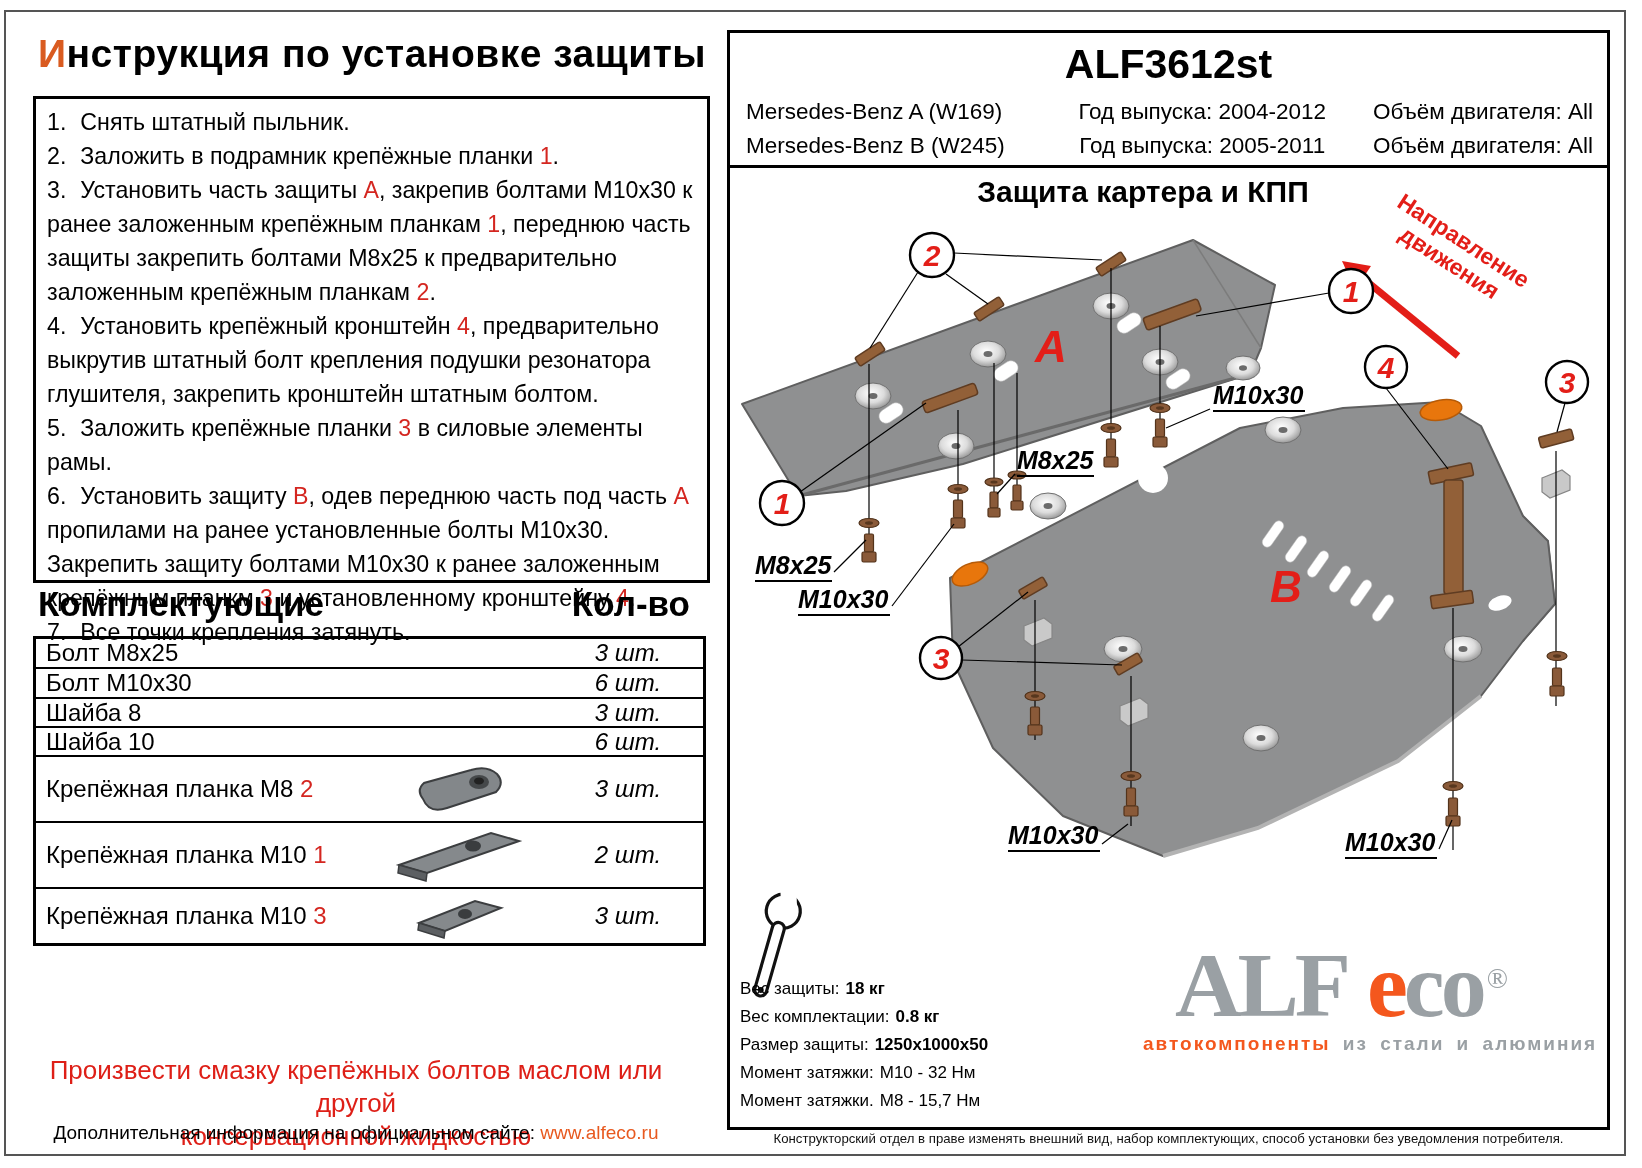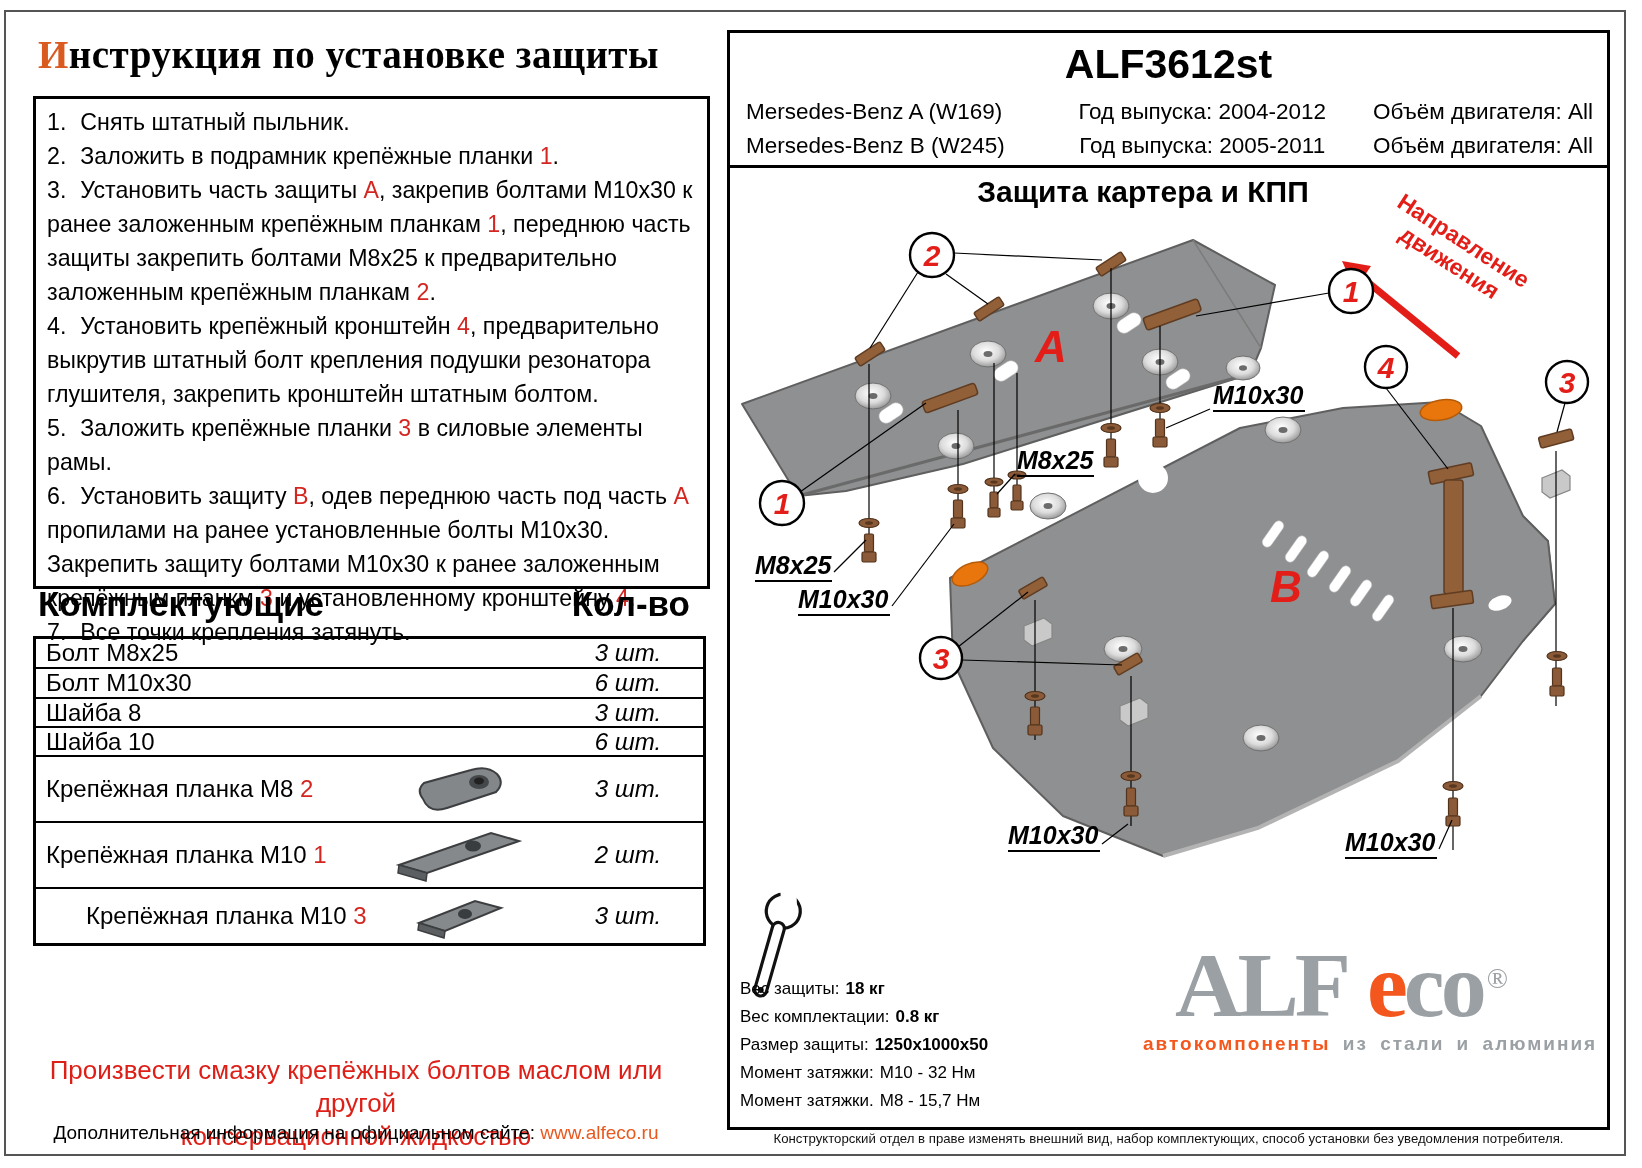--- a/index.html
+++ b/index.html
@@ -1,35 +1,35 @@
 <!DOCTYPE html>
 <html><head>
 <meta charset="utf-8">
 <style>
   html,body{margin:0;padding:0;background:#fff;}
   body{width:1642px;height:1168px;position:relative;font-family:"Liberation Sans",sans-serif;color:#000;overflow:hidden;}
   .frame{position:absolute;left:4px;top:10px;width:1618px;height:1142px;border:2px solid #555;}
   .abs{position:absolute;}
   
-  .page-title{left:38px;top:32px;font-size:39px;font-weight:bold;letter-spacing:0.5px;font-family:Liberation Serif, serif;}
+  .page-title{left:38px;top:32px;font-size:39px;font-weight:bold;letter-spacing:0.5px;}
   .page-title .accent{color:#d95b20;}
-  .instr-box{left:33px;top:96px;width:649px;height:465px;border:3px solid #000;padding:6px 11px 16px 11px;
+  .instr-box{left:33px;top:96px;width:649px;height:465px;border:3px solid #000;padding:6px 11px 10px 11px;
              font-size:23.2px;line-height:34px;}
   .instr-item .num{margin-right:14px;}
   .red{color:#d42620;}
   .parts-head{left:38px;top:584px;width:668px;height:44px;}
   .parts-head .ph1{position:absolute;left:0;top:0;font-size:35px;font-weight:bold;}
   .parts-head .ph2{position:absolute;right:16px;top:0;font-size:35px;font-weight:bold;}
   .parts-table{left:33px;top:636px;width:667px;border:3px solid #000;border-top-width:3px;}
   .prow{display:flex;align-items:center;border-top:2.5px solid #000;}
   .prow:first-child{border-top:none;}
   .prow .plabel{flex:1;padding-left:10px;font-size:24px;}
   .prow .pimg{width:185px;display:flex;justify-content:center;align-items:center;}
   .prow .pqty{width:150px;font-size:24px;text-align:center;font-style:italic;}
-  .h28{height:28px;} .h27{height:27px;} .h67{height:64px;} .h57{height:54px;padding-left:40px;} .h105{height:102px;}
+  .h28{height:28px;} .h27{height:27px;} .h67{height:64px;} .h57{height:54px;} .h105{height:102px;}
   .warning{left:30px;top:1054px;width:652px;text-align:center;font-size:26px;line-height:33px;color:#de1f17;}
   .info-line{left:30px;top:1122px;width:652px;text-align:center;font-size:19px;}
   .info-line .link{color:#e8591f;}
   
   .hdr-box{left:727px;top:30px;width:877px;height:132px;border:3px solid #000;}
   .hdr-code{position:absolute;left:0;top:8px;width:100%;text-align:center;font-size:41px;font-weight:bold;}
   .vrows{position:absolute;left:0;top:62px;width:100%;}
   .vrow{display:flex;font-size:22.5px;line-height:34px;}
   .vmodel{width:36%;padding-left:16px;}
   .vyears{width:34%;text-align:center;}

